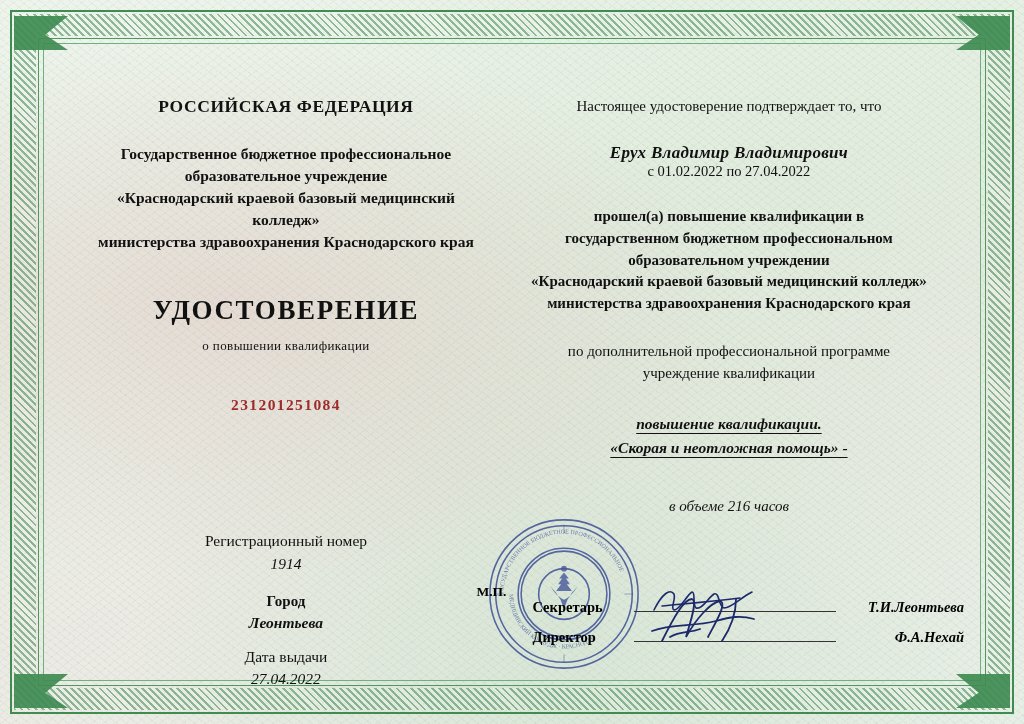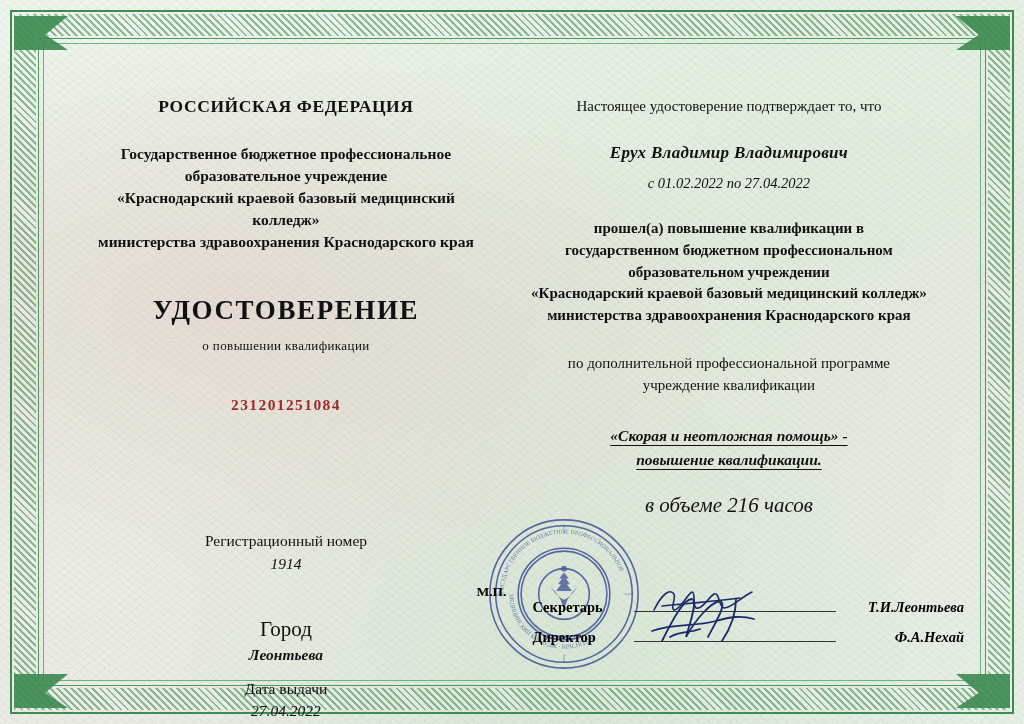--- a/index.html
+++ b/index.html
@@ -140,23 +140,23 @@
     margin-top: 118px;
     font-size: 15.5px;
   }
   .reg-value {
     margin-top: 5px;
     font-size: 15.5px;
     font-style: italic;
     font-weight: normal;
   }
   .city-label {
-    margin-top: 44px;
-    font-size: 21px;
-    font-weight: normal;
+    margin-top: 20px;
+    font-size: 15px;
+    font-weight: bold;
   }
   .city-value {
     margin-top: 4px;
     font-size: 15.5px;
     font-style: italic;
     font-weight: bold;
   }
   .date-label {
     margin-top: 16px;
     font-size: 15.5px;
@@ -173,23 +173,21 @@
     line-height: 1.4;
   }
   .r-name {
     margin-top: 26px;
     font-size: 17px;
     font-style: italic;
     font-weight: bold;
     letter-spacing: 0.3px;
   }
   .r-period {
-    margin-top: 12px;
     font-size: 14.5px;
-    font-style: italic;
   }
   .r-passed {
     margin-top: 26px;
     font-size: 15px;
     line-height: 1.45;
     font-weight: bold;
   }
   .r-program {
     margin-top: 26px;
     font-size: 15px;
@@ -198,22 +196,22 @@
   .r-course {
     margin-top: 28px;
     font-size: 15.5px;
     font-style: italic;
     font-weight: bold;
     line-height: 1.5;
     text-decoration: underline;
     text-underline-offset: 4px;
   }
   .r-volume {
-    margin-top: 22px;
-    font-size: 21px;
+    margin-top: 39px;
+    font-size: 15px;
     font-style: italic;
   }
 
   
   .sign-area {
     position: absolute;
     left: 52%;
     right: 60px;
     bottom: 78px;
     font-size: 14px;
@@ -334,22 +332,22 @@
         <div>«Краснодарский краевой базовый медицинский колледж»</div>
         <div>министерства здравоохранения Краснодарского края</div>
       </div>
 
       <div class="r-program">
         <div>по дополнительной профессиональной программе</div>
         <div>учреждение квалификации</div>
       </div>
 
       <div class="r-course">
+        <div>повышение квалификации.</div>
         <div>«Скорая и неотложная помощь» -</div>
-        <div>повышение квалификации.</div>
       </div>
 
       <div class="r-volume">в объеме 216 часов</div>
     </div>
   </div>
 
   <svg class="stamp" viewBox="0 0 160 160">
     <g fill="none" stroke="#2c3f8f" stroke-width="1.6" opacity="0.9">
       <circle cx="80" cy="80" r="76"></circle>
       <circle cx="80" cy="80" r="70"></circle>

